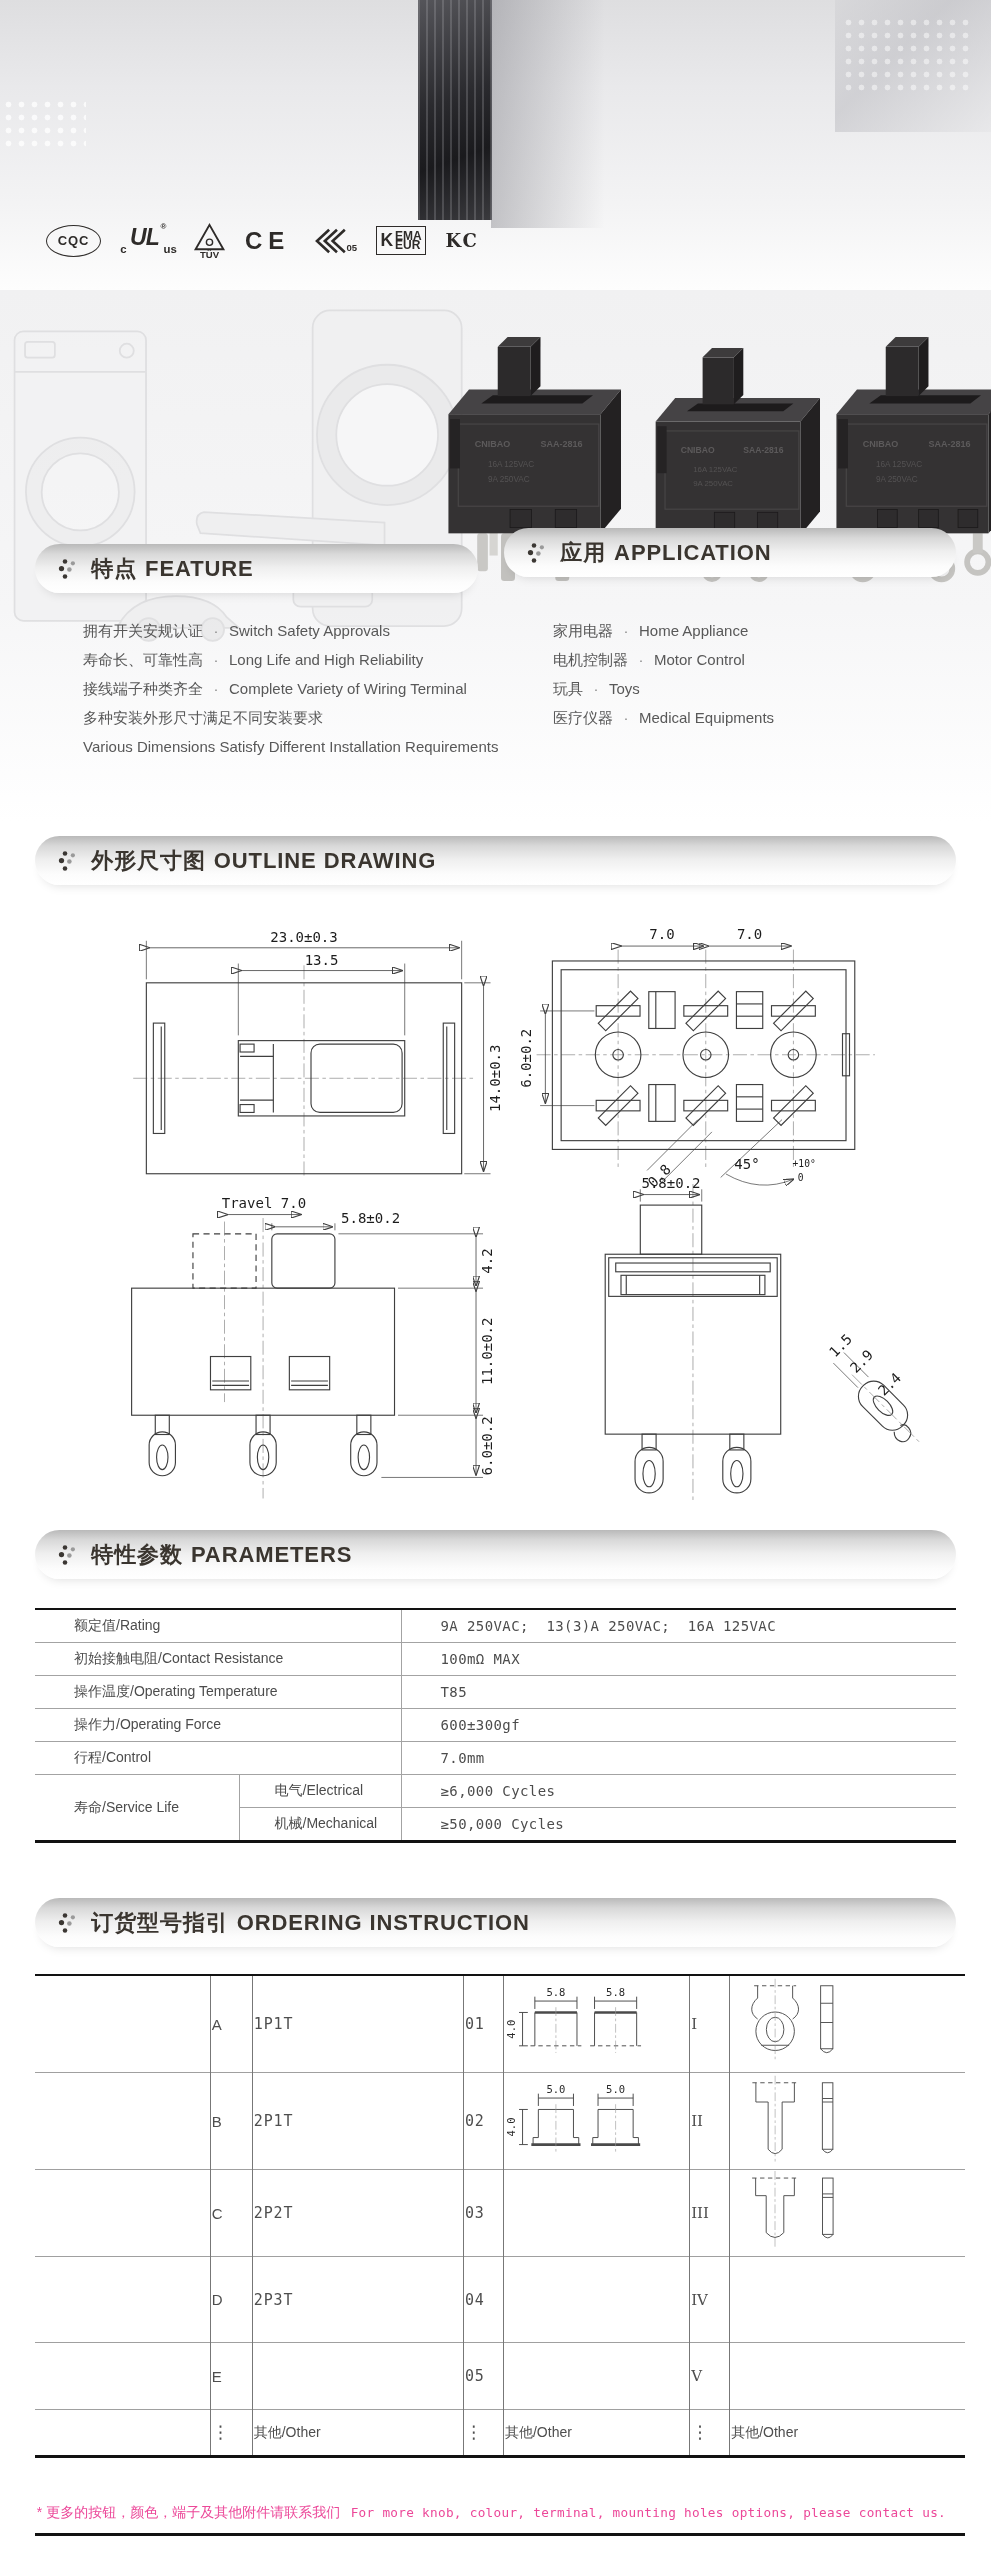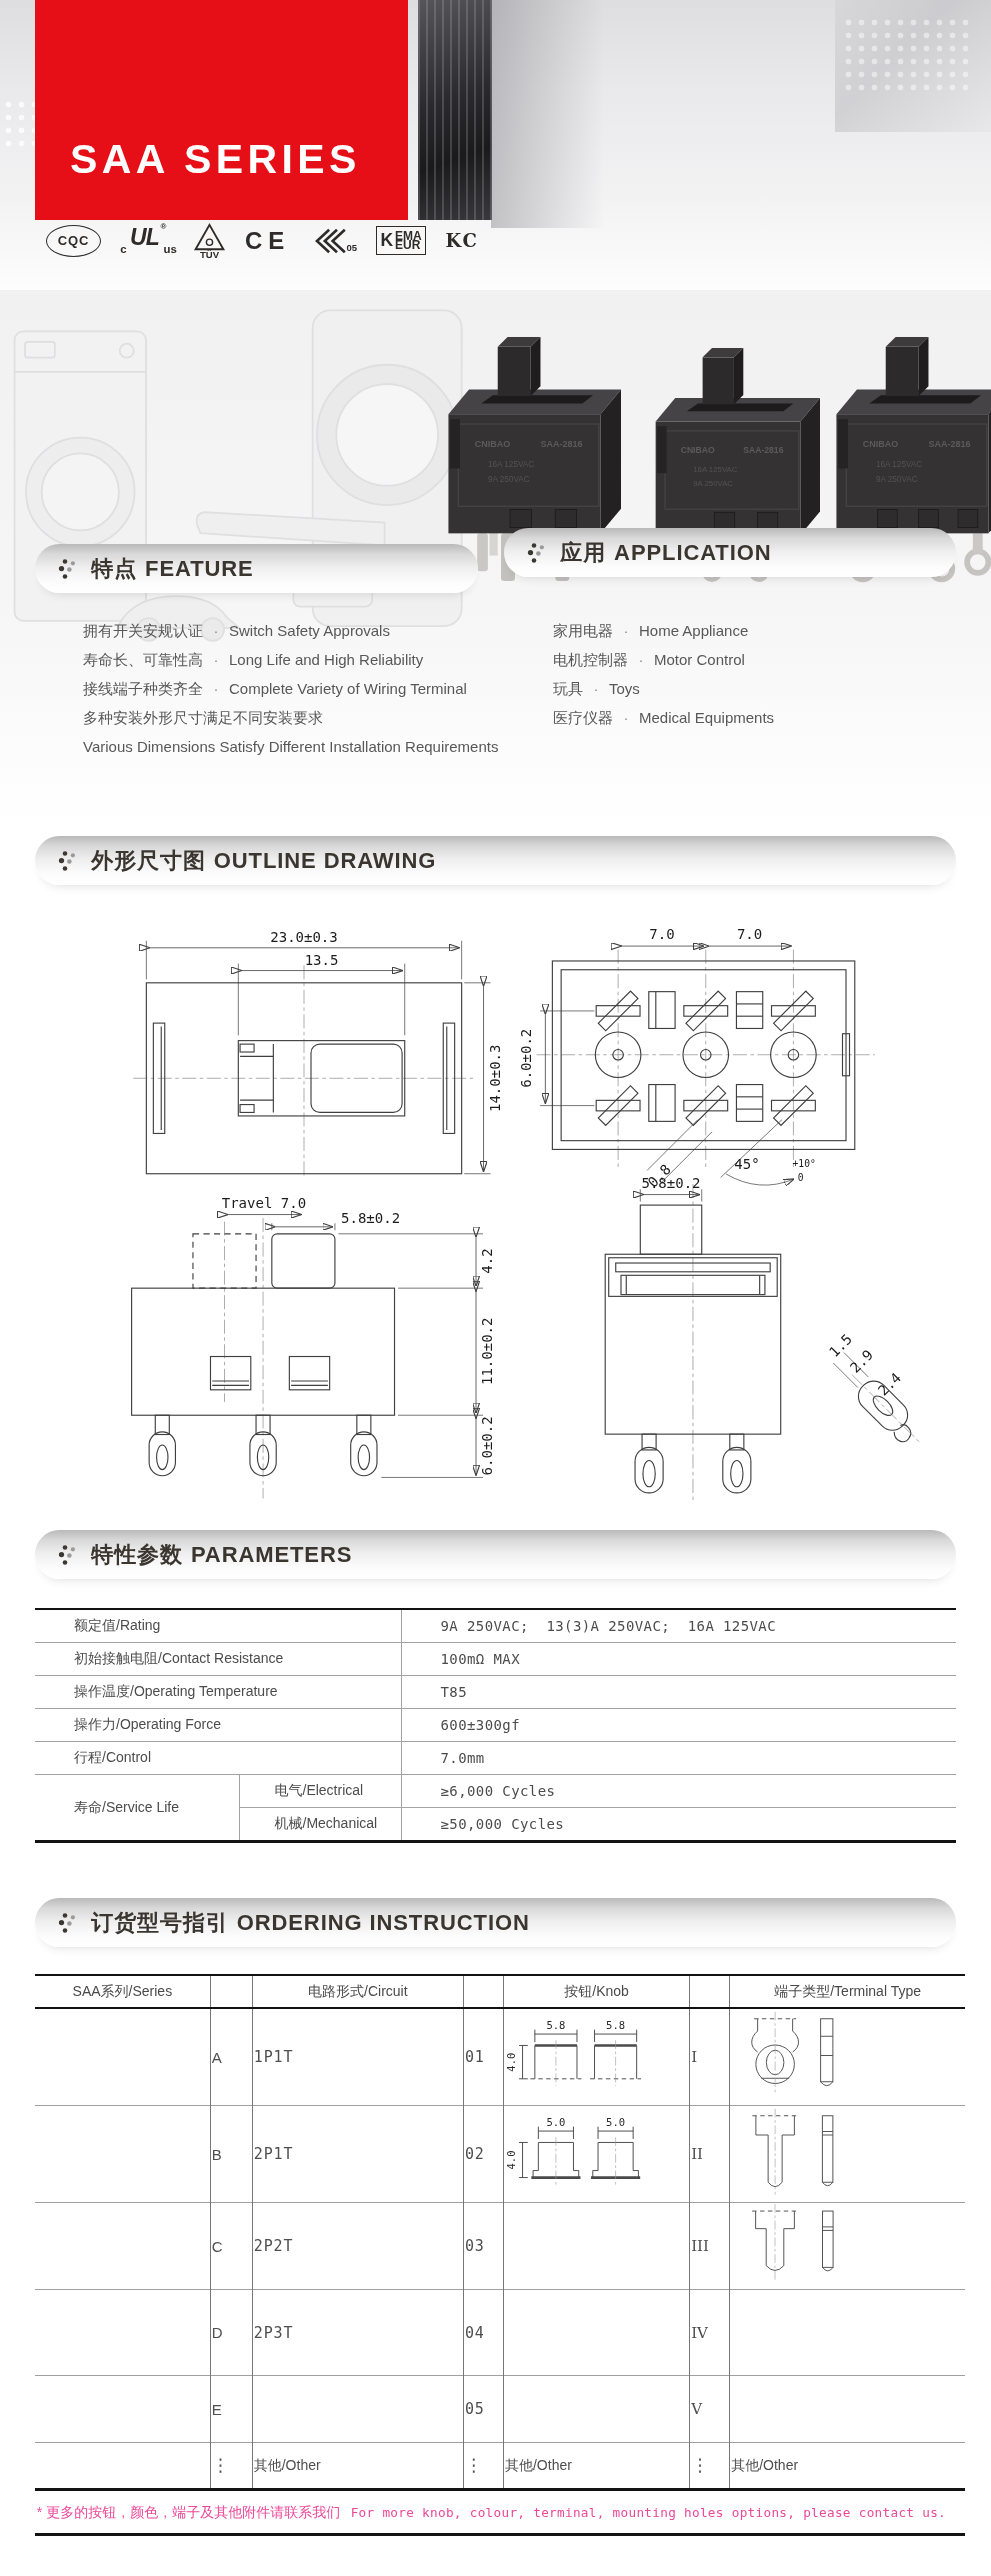--- a/index.html
+++ b/index.html
@@ -111,23 +111,20 @@
 </head>
 <body>
 
 <div class="page">
 
   <div class="top-band">
     <div class="dotgrid" style="left:1.8px;top:98px;width:84px;height:54px;opacity:.8"></div>
     <div class="gray-photo"></div>
     <div class="dotgrid" style="left:842px;top:16px;width:132px;height:79px;opacity:.5"></div>
 
-    <div class="red-box">
-      <div class="series-title">SAA SERIES</div>
-    </div>
     <div class="pcb-photo"></div>
     <div class="photo-fade"></div>
 
     <div class="certs">
       <div class="cert cqc">
         <span>CQC</span>
       </div>
       <div class="cert ulwrap">
         <span class="ul-c">c</span>
         <span class="ul-main">UL</span>
@@ -612,29 +609,20 @@
     <colgroup>
       <col style="width:175px">
         <col style="width:42px">
         <col style="width:211px">
         <col style="width:40px">
       <col style="width:186px">
         <col style="width:40px">
         <col style="width:235px">
     </colgroup>
     <tbody>
-        <tr style="height:33px">
-      <th>SAA系列/Series</th>
-      <th></th>
-      <th>电路形式/Circuit</th>
-      <th></th>
-      <th>按钮/Knob</th>
-      <th></th>
-      <th>端子类型/Terminal Type</th>
-    </tr>
 
     <tr class="first" style="height:97px">
       <td></td>
       <td class="cLetter">A</td>
       <td class="cCirc">1P1T</td>
       <td class="cNum">01</td>
       <td>
         <svg class="kdraw" width="158" height="74" viewBox="0 0 180 84">
           <line x1="26" y1="30" x2="16" y2="30"></line>
               <line x1="26" y1="68" x2="16" y2="68"></line>

